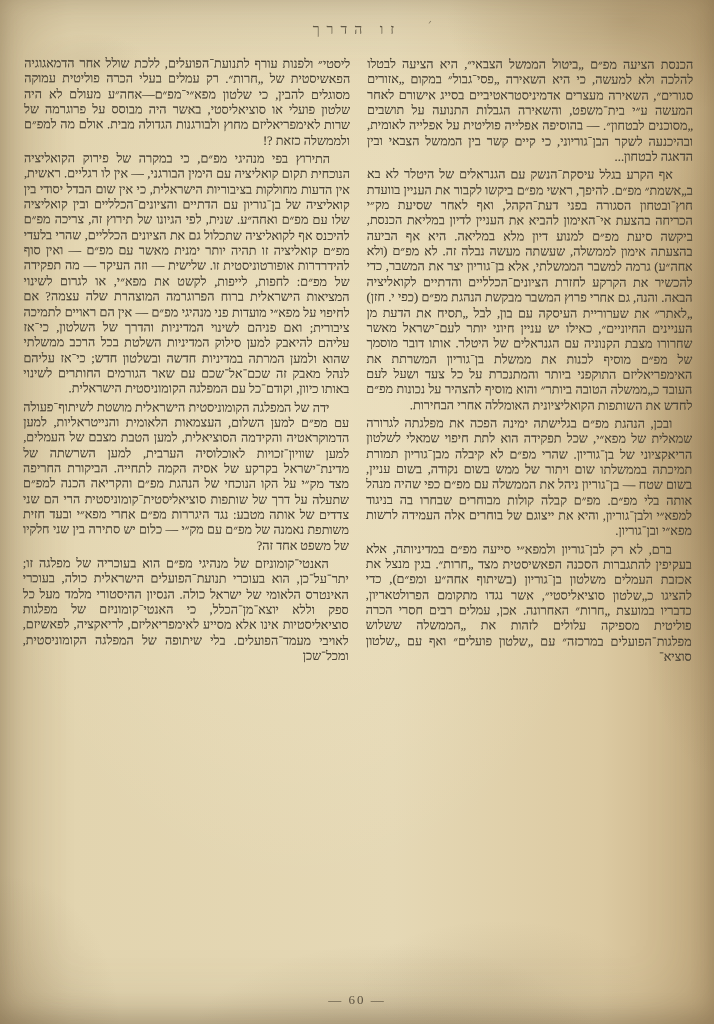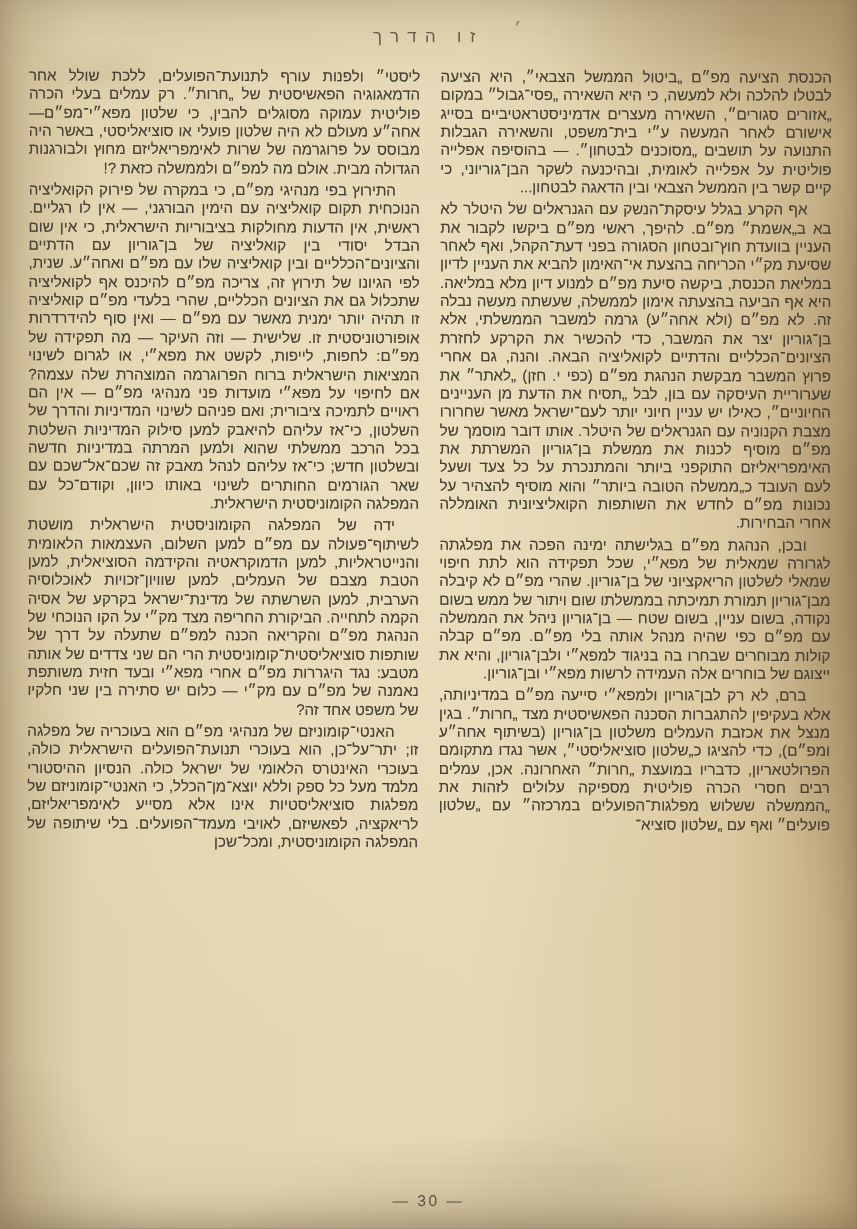--- a/index.html
+++ b/index.html
@@ -6,21 +6,21 @@
     margin: 0;
     padding: 0;
     background: #8a7a5e;
   }
   .page {
     position: relative;
     width: 714px;
     height: 1024px;
     margin: 0 auto;
     overflow: hidden;
-    font-family: Liberation Sans, sans-serif;
+    font-family: Liberation Serif, serif;
     color: #4a4338;
     background:
       radial-gradient(ellipse 260px 140px at 88% 2%, rgba(125, 98, 58, 0.30), transparent 70%),
       radial-gradient(ellipse 120px 420px at 100% 45%, rgba(120, 92, 55, 0.28), transparent 75%),
       radial-gradient(ellipse 300px 160px at 55% 103%, rgba(115, 90, 55, 0.18), transparent 70%),
       radial-gradient(ellipse 160px 200px at 0% 100%, rgba(120, 95, 60, 0.22), transparent 75%),
       radial-gradient(ellipse 420px 600px at 42% 40%, rgba(255, 248, 225, 0.25), transparent 80%),
       linear-gradient(90deg, #d6c59e 0%, #e2d4af 10%, #e5d8b5 55%, #dccaa2 84%, #c5ad82 100%);
     box-shadow: inset 0 0 70px rgba(92, 72, 42, 0.30), inset 0 -8px 22px rgba(80, 60, 35, 0.25);
   }
@@ -111,14 +111,14 @@
 
     <div class="col">
       <p>ליסטי״ ולפנות עורף לתנועת־הפועלים, ללכת שולל אחר הדמאגוגיה הפאשיסטית של „חרות״. רק עמלים בעלי הכרה פוליטית עמוקה מסוגלים להבין, כי שלטון מפא״י־מפ״ם—אחה״ע מעולם לא היה שלטון פועלי או סוציאליסטי, באשר היה מבוסס על פרוגרמה של שרות לאימפריאליזם מחוץ ולבורגנות הגדולה מבית. אולם מה למפ״ם ולממשלה כזאת ?!</p>
       <p class="indent">התירוץ בפי מנהיגי מפ״ם, כי במקרה של פירוק הקואליציה הנוכחית תקום קואליציה עם הימין הבורגני, — אין לו רגליים. ראשית, אין הדעות מחולקות בציבוריות הישראלית, כי אין שום הבדל יסודי בין קואליציה של בן־גוריון עם הדתיים והציונים־הכלליים ובין קואליציה שלו עם מפ״ם ואחה״ע. שנית, לפי הגיונו של תירוץ זה, צריכה מפ״ם להיכנס אף לקואליציה שתכלול גם את הציונים הכלליים, שהרי בלעדי מפ״ם קואליציה זו תהיה יותר ימנית מאשר עם מפ״ם — ואין סוף להידרדרות אופורטוניסטית זו. שלישית — וזה העיקר — מה תפקידה של מפ״ם: לחפות, לייפות, לקשט את מפא״י, או לגרום לשינוי המציאות הישראלית ברוח הפרוגרמה המוצהרת שלה עצמה? אם לחיפוי על מפא״י מועדות פני מנהיגי מפ״ם — אין הם ראויים לתמיכה ציבורית; ואם פניהם לשינוי המדיניות והדרך של השלטון, כי־אז עליהם להיאבק למען סילוק המדיניות השלטת בכל הרכב ממשלתי שהוא ולמען המרתה במדיניות חדשה ובשלטון חדש; כי־אז עליהם לנהל מאבק זה שכם־אל־שכם עם שאר הגורמים החותרים לשינוי באותו כיוון, וקודם־כל עם המפלגה הקומוניסטית הישראלית.</p>
       <p class="indent">ידה של המפלגה הקומוניסטית הישראלית מושטת לשיתוף־פעולה עם מפ״ם למען השלום, העצמאות הלאומית והנייטראליות, למען הדמוקראטיה והקידמה הסוציאלית, למען הטבת מצבם של העמלים, למען שוויון־זכויות לאוכלוסיה הערבית, למען השרשתה של מדינת־ישראל בקרקע של אסיה הקמה לתחייה. הביקורת החריפה מצד מק״י על הקו הנוכחי של הנהגת מפ״ם והקריאה הכנה למפ״ם שתעלה על דרך של שותפות סוציאליסטית־קומוניסטית הרי הם שני צדדים של אותה מטבע: נגד היגררות מפ״ם אחרי מפא״י ובעד חזית משותפת נאמנה של מפ״ם עם מק״י — כלום יש סתירה בין שני חלקיו של משפט אחד זה?</p>
       <p class="indent">האנטי־קומוניזם של מנהיגי מפ״ם הוא בעוכריה של מפלגה זו; יתר־על־כן, הוא בעוכרי תנועת־הפועלים הישראלית כולה, בעוכרי האינטרס הלאומי של ישראל כולה. הנסיון ההיסטורי מלמד מעל כל ספק וללא יוצא־מן־הכלל, כי האנטי־קומוניזם של מפלגות סוציאליסטיות אינו אלא מסייע לאימפריאליזם, לריאקציה, לפאשיזם, לאויבי מעמד־הפועלים. בלי שיתופה של המפלגה הקומוניסטית, ומכל־שכן</p>
     </div>
 
   </div>
 
-  <div class="footer">— 30 —</div>
+  <div class="footer">— 60 —</div>
 </div>
 
 </body></html>

